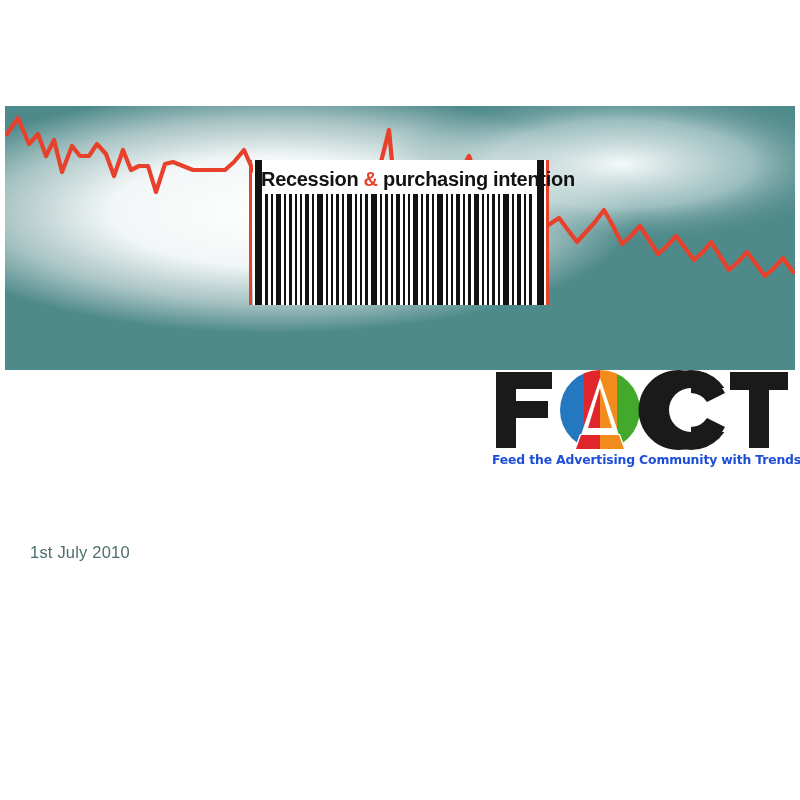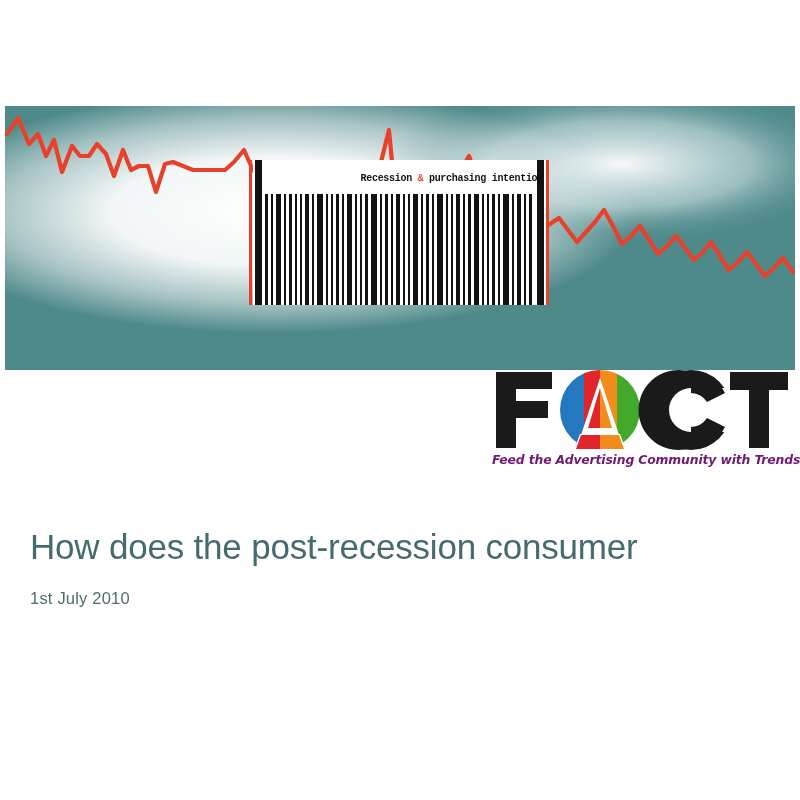--- a/index.html
+++ b/index.html
@@ -55,28 +55,28 @@
     left: 0; top: 0;
     width: 100%;
     height: 100%;
   }
   .barcode-label {
     position: absolute;
     left: 16px;
     top: 7px;
     width: 282px;
     height: 24px;
-    font-family: Liberation Mono, monospace;
+    font-family: Liberation Sans, sans-serif;
     font-weight: bold;
-    font-size: 10px;
+    font-size: 20px;
     line-height: 24px;
     letter-spacing: -0.3px;
     color: #121212;
     white-space: nowrap;
-    text-align: right;
+    text-align: left;
   }
   .barcode-label .amp {
     color: #e8442c;
   }
 
   
   .logo {
     position: absolute;
     left: 492px;
     top: 368px;
@@ -93,23 +93,22 @@
   .logo-tagline {
     position: absolute;
     left: 0;
     top: 84px;
     width: 300px;
     text-align: right;
     font-family: "DejaVu Sans", sans-serif;
     font-weight: bold;
     font-size: 12.4px;
     letter-spacing: -0.15px;
-    color: #701a75;
+    color: #1d4ed8;
     white-space: nowrap;
-    font-style: italic;
   }
 
   
   .title-block {
     position: absolute;
     left: 30px;
     top: 524px;
     width: 740px;
   }
   .slide-title {
@@ -278,18 +277,17 @@
 
       <g fill="#1a1a1a">
         <path d="M238,4 h58 v18 h-19 v58 h-20 v-58 h-19 z"></path>
       </g>
     </svg>
     <div class="logo-tagline">Feed the Advertising Community with Trends</div>
   </div>
 
   <div class="title-block">
     <h1 class="slide-title">
-      <span class="line">How does the post-recession consumer</span>
     </h1>
     <p class="slide-date">1st July 2010</p>
   </div>
 
 </div>
 
 </body></html>

